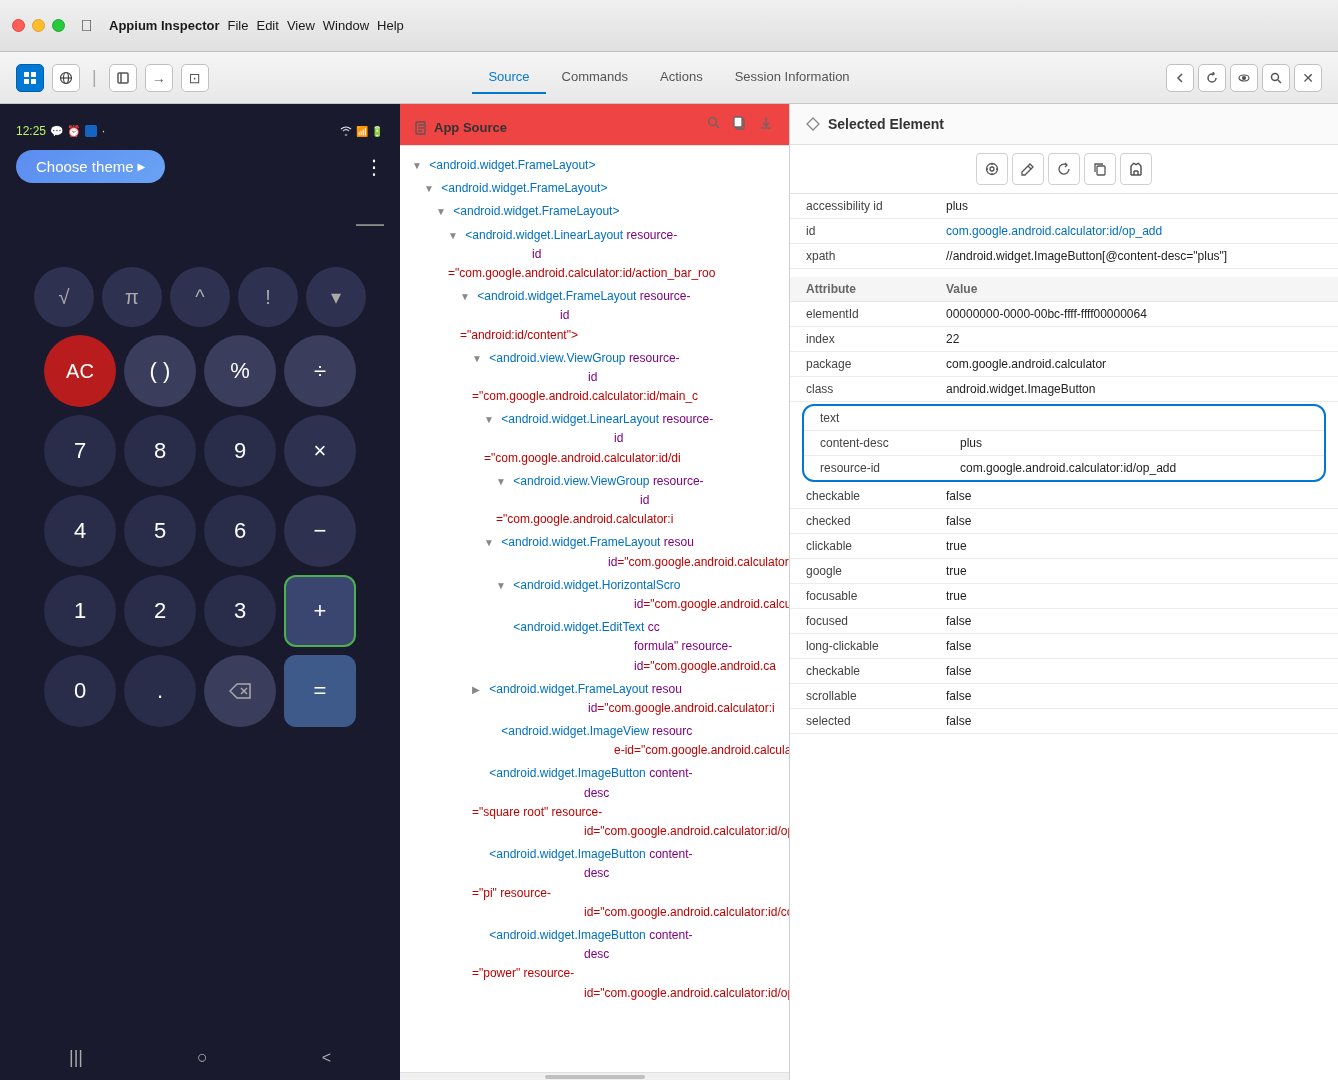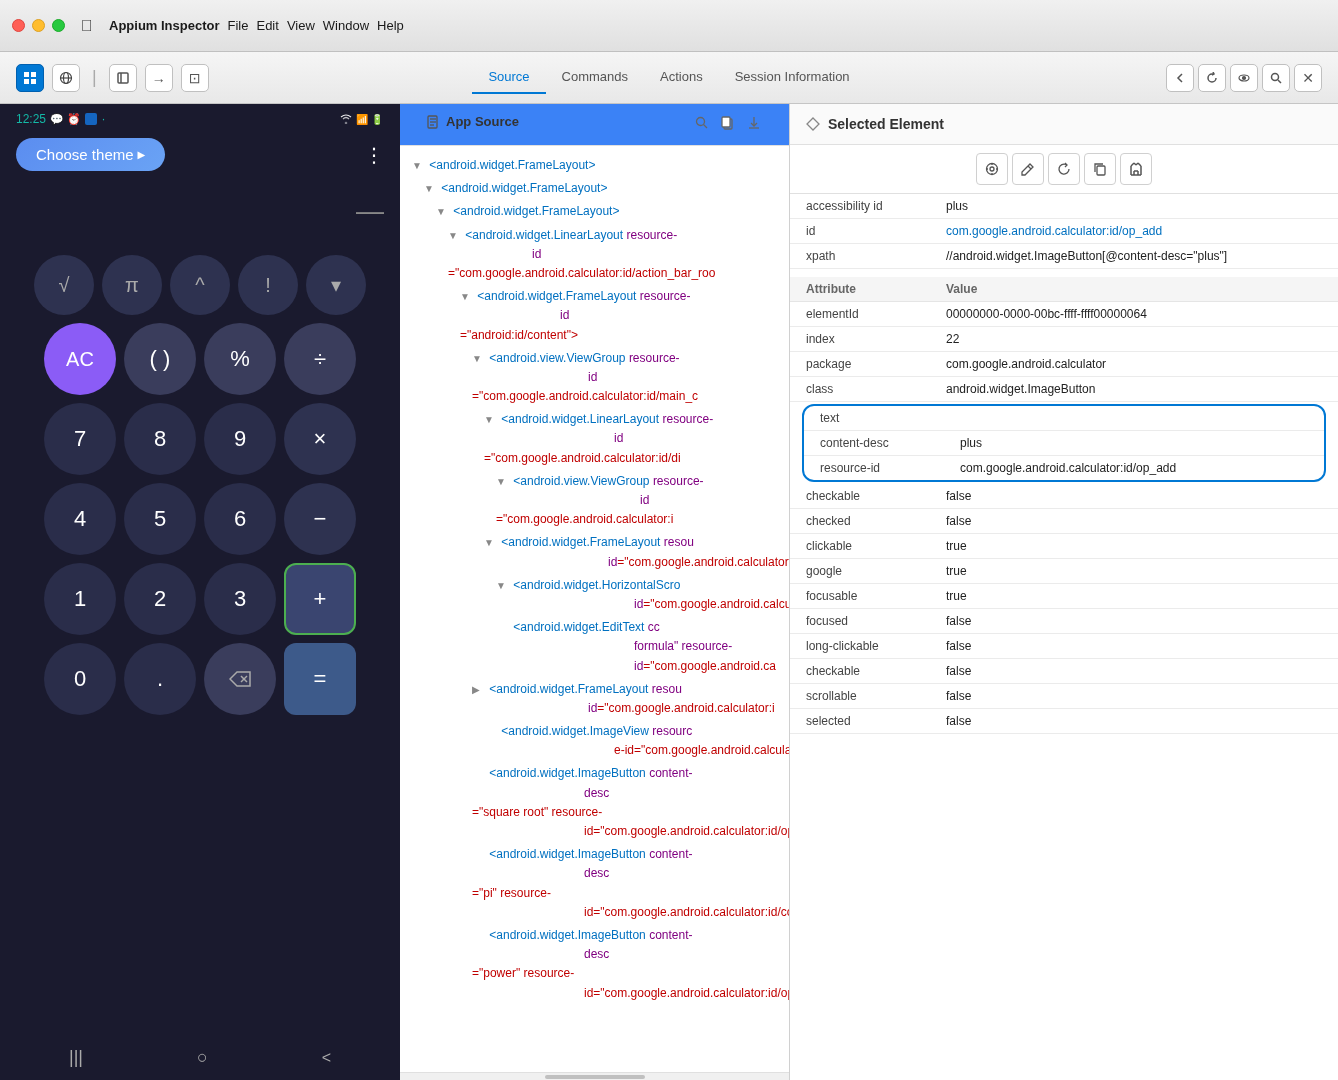--- a/index.html
+++ b/index.html
@@ -135,22 +135,22 @@
       flex-shrink: 0;
       display: flex;
       flex-direction: column;
       position: relative;
     }
 
     .phone-status-bar {
       display: flex;
       justify-content: space-between;
       align-items: center;
-      padding: 8px 16px 4px;
-      color: #14b8a6;
+      padding: 20px 16px 4px;
+      color: #bef264;
       font-size: 12px;
       font-weight: 500;
       text-align: right;
     }
     .status-left { display: flex; align-items: center; gap: 4px; }
     .status-right { display: flex; align-items: center; gap: 3px; font-size: 11px; }
 
     .phone-top-bar {
       display: flex;
       justify-content: space-between;
@@ -227,21 +227,21 @@
     .calc-btn.function { background: #3a3d5c; }
     .calc-btn.number { background: #2a2d4a; }
     .calc-btn.plus {
       background: #3a4570;
       border: 2px solid #4caf50;
       border-radius: 12px;
     }
     .calc-btn.operator { background: #2e3250; }
     .calc-btn.equals { background: #3d5a8a; border-radius: 12px; }
     .calc-btn.zero { width: 72px; }
-    .calc-btn.ac { background: #8b5cf6; font-size: 20px; }
+    .calc-btn.ac { background: #b91c1c; font-size: 20px; }
     .calc-btn.paren { background: #3a3d5c; }
     .calc-btn.percent { background: #3a3d5c; }
     .calc-btn.divide { background: #3a3d5c; }
     .calc-btn.backspace { background: #3a3d5c; }
     .calc-btn.dot { background: #2a2d4a; }
 
     .phone-nav-bar {
       display: flex;
       justify-content: space-around;
       align-items: center;
@@ -255,25 +255,25 @@
       width: 390px;
       background: #fff;
       border-right: 1px solid #d0d0d0;
       display: flex;
       flex-direction: column;
       flex-shrink: 0;
     }
 
     .source-header {
       display: flex;
-      align-items: flex-start;
+      align-items: flex-end;
       justify-content: space-between;
-      padding: 10px 26px;
+      padding: 10px 14px;
       border-bottom: 1px solid #e0e0e0;
-      background: #3b82f6;
+      background: #ef4444;
     }
 
     .source-title {
       display: flex;
       align-items: center;
       gap: 6px;
       font-size: 13px;
       font-weight: 600;
       color: #333;
     }

